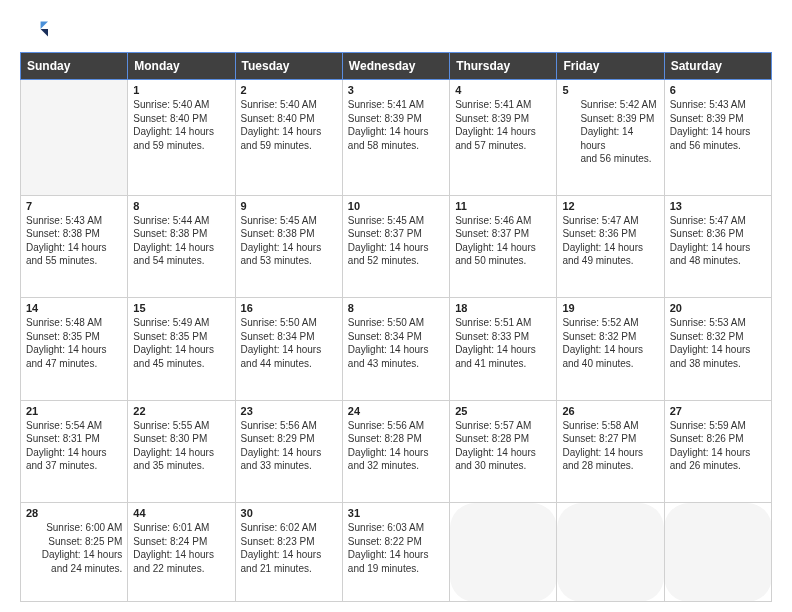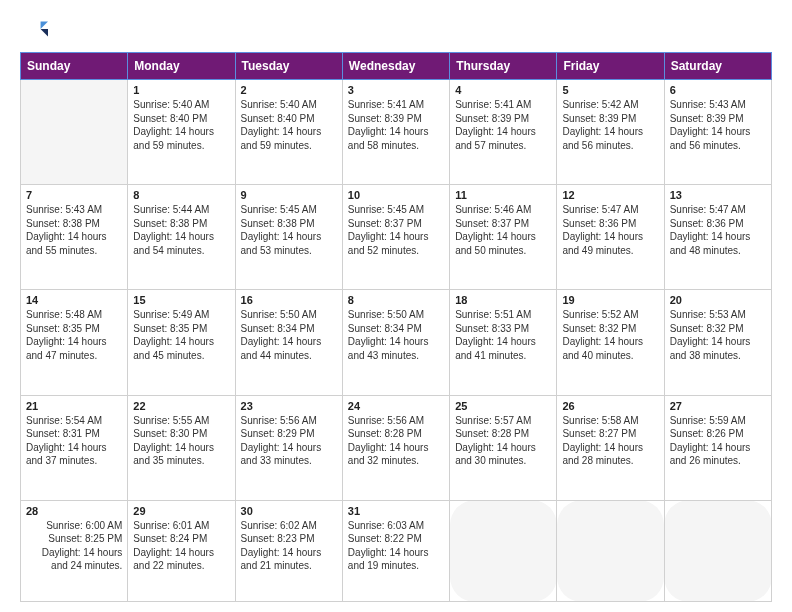--- a/index.html
+++ b/index.html
@@ -62,21 +62,21 @@
       font-weight: normal;
     }
     .calendar {
       flex: 1;
       border: 1px solid #ccc;
       border-collapse: collapse;
       width: 100%;
       table-layout: fixed;
     }
     .calendar th {
-      background-color: #701a75;
+      background-color: #404040;
       color: white;
       font-size: 12px;
       font-weight: bold;
       padding: 6px 6px;
       text-align: left;
       border: 1px solid #5a8de0;
     }
     .calendar td {
       border: 1px solid #d0d0d0;
       vertical-align: top;
@@ -165,21 +165,21 @@
           </td>
           <td>
             <span class="day-number">4</span>
             <div class="day-info" style="white-space: pre-line;">Sunrise: 5:41 AM
 Sunset: 8:39 PM
 Daylight: 14 hours
 and 57 minutes.</div>
           </td>
           <td>
             <span class="day-number">5</span>
-            <div class="day-info" style="white-space: pre-line;">Sunrise: 5:42 AM
+            <div class="day-info" style="white-space: pre-line; margin-left: 18px;">Sunrise: 5:42 AM
 Sunset: 8:39 PM
 Daylight: 14 hours
 and 56 minutes.</div>
           </td>
           <td>
             <span class="day-number">6</span>
             <div class="day-info" style="white-space: pre-line;">Sunrise: 5:43 AM
 Sunset: 8:39 PM
 Daylight: 14 hours
 and 56 minutes.</div>
@@ -340,21 +340,21 @@
         </tr>
         <tr>
           <td>
             <span class="day-number">28</span>
             <div class="day-info" style="white-space: pre-line; text-align: right;">Sunrise: 6:00 AM
 Sunset: 8:25 PM
 Daylight: 14 hours
 and 24 minutes.</div>
           </td>
           <td>
-            <span class="day-number">29</span>
+            <span class="day-number">44</span>
             <div class="day-info" style="white-space: pre-line;">Sunrise: 6:01 AM
 Sunset: 8:24 PM
 Daylight: 14 hours
 and 22 minutes.</div>
           </td>
           <td>
             <span class="day-number">30</span>
             <div class="day-info" style="white-space: pre-line;">Sunrise: 6:02 AM
 Sunset: 8:23 PM
 Daylight: 14 hours

